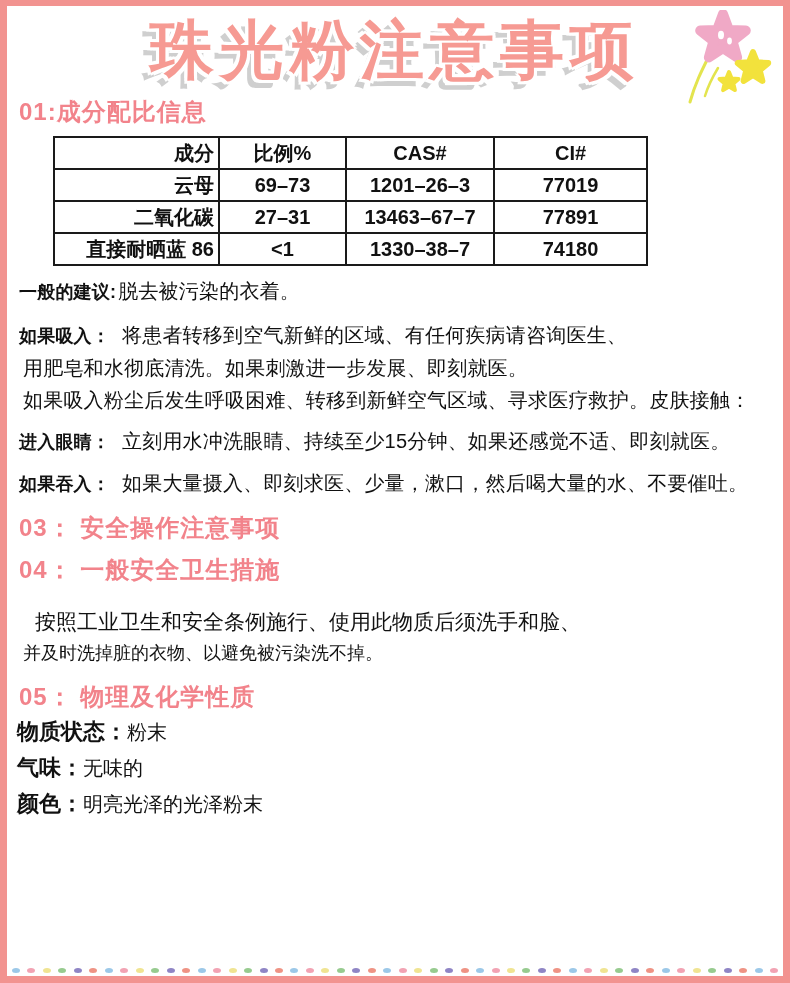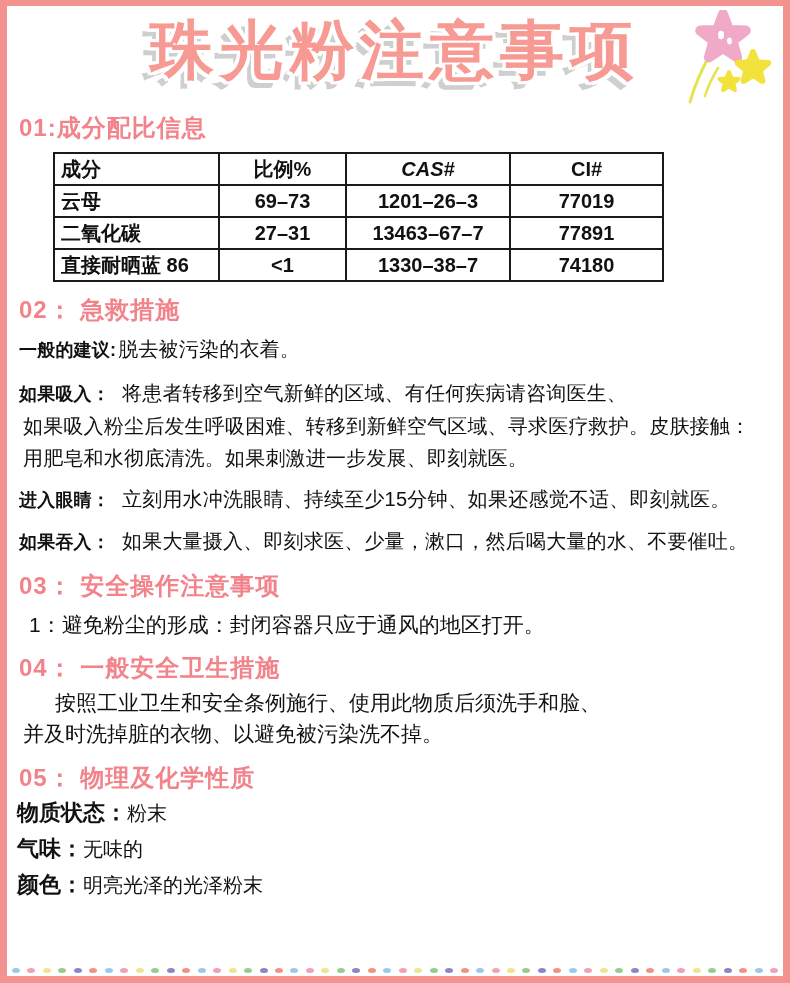--- a/index.html
+++ b/index.html
@@ -41,38 +41,38 @@
   
   .heading {
     margin: 14px 0 0 0;
     padding-left: 12px;
     font-size: 24px;
     line-height: 28px;
     font-weight: bold;
     color: #f2838b;
     letter-spacing: 1px;
   }
-  .heading.first { margin-top: 24px; }
+  .heading.first { margin-top: 8px; }
   
   table.comp {
     border-collapse: collapse;
     margin: 10px 0 0 46px;
     table-layout: fixed;
   }
   table.comp th, table.comp td {
     border: 2px solid #1a1a1a;
     height: 32px;
     font-size: 20px;
     font-weight: 600;
     text-align: center;
     padding: 1px 4px;
     white-space: nowrap;
   }
-  table.comp th.c0, table.comp td.c0 { text-align: left; padding-left: 6px; }
-  .w0 { width: 165px; } .w1 { width: 127px; } .w2 { width: 164px; font-style: italic; } .w3 { width: 153px; }
+  table.comp th.c0, table.comp td.c0 { text-align: right; padding-left: 0; }
+  .w0 { width: 165px; } .w1 { width: 127px; } .w2 { width: 148px; } .w3 { width: 153px; }
   
   .fa-item {
     margin: 10px 0 0 0;
     padding: 0 8px 0 12px;
     font-size: 20px;
     line-height: 31px;
     letter-spacing: 0.2px;
   }
   .fa-label { font-size: 18px; font-weight: bold; margin-right: 12px; }
   .fa-label.tight { margin-right: 2px; }
@@ -80,22 +80,22 @@
     margin: 0;
     padding: 0 8px 0 16px;
     font-size: 20px;
     line-height: 32px;
     letter-spacing: 0.2px;
   }
   .mt12 { margin-top: 12px; }
   .mt14 { margin-top: 10px; }
   
   .s3-line { margin: 10px 0 0 0; padding-left: 22px; font-size: 21px; line-height: 30px; }
-  .s4-line1 { margin: 6px 0 0 0; padding-left: 48px; font-size: 21px; line-height: 30px; }
-  .s4-line2 { margin: 0; padding-left: 16px; font-size: 21px; line-height: 32px; }
+  .s4-line1 { margin: 23px 0 0 0; padding-left: 28px; font-size: 21px; line-height: 30px; }
+  .s4-line2 { margin: 0; padding-left: 16px; font-size: 18px; line-height: 32px; }
   
   .prop { margin: 6px 0 0 0; padding-left: 10px; font-size: 20px; line-height: 30px; }
   .prop .lbl { font-size: 22px; font-weight: bold; }
   .prop:nth-of-type(1) .val { margin-left: 55px; }
   .prop:nth-of-type(2) .val { margin-left: 95px; }
   .prop:nth-of-type(3) .val { margin-left: 28px; }
   .prop:nth-of-type(4) .val { margin-left: 85px; }
   
   .dots {
     position: absolute;
@@ -155,34 +155,32 @@
       </tr>
       <tr>
         <td class="c0">直接耐晒蓝 86</td>
         <td>&lt;1</td>
         <td>1330–38–7</td>
         <td>74180</td>
       </tr>
     </tbody>
   </table>
 
-  <h2 class="heading">02： 急救措施</h2>
 
   <p class="fa-item"><span class="fa-label tight">一般的建议:</span><span>脱去被污染的衣着。</span></p>
 
   <p class="fa-item mt12"><span class="fa-label">如果吸入：</span><span>将患者转移到空气新鲜的区域、有任何疾病请咨询医生、</span></p>
+  <p class="fa-cont">用肥皂和水彻底清洗。如果刺激进一步发展、即刻就医。</p>
   <p class="fa-cont">如果吸入粉尘后发生呼吸困难、转移到新鲜空气区域、寻求医疗救护。皮肤接触：</p>
-  <p class="fa-cont">用肥皂和水彻底清洗。如果刺激进一步发展、即刻就医。</p>
 
   <p class="fa-item mt14"><span class="fa-label">进入眼睛：</span><span>立刻用水冲洗眼睛、持续至少15分钟、如果还感觉不适、即刻就医。</span></p>
 
   <p class="fa-item"><span class="fa-label">如果吞入：</span><span>如果大量摄入、即刻求医、少量，漱口，然后喝大量的水、不要催吐。</span></p>
 
   <h2 class="heading">03： 安全操作注意事项</h2>
-  <p class="s3-line">1：避免粉尘的形成：封闭容器只应于通风的地区打开。</p>
 
   <h2 class="heading">04： 一般安全卫生措施</h2>
   <p class="s4-line1">按照工业卫生和安全条例施行、使用此物质后须洗手和脸、</p>
   <p class="s4-line2">并及时洗掉脏的衣物、以避免被污染洗不掉。</p>
 
   <h2 class="heading">05： 物理及化学性质</h2>
 
   <p class="prop"><span class="lbl">物质状态：</span><span class="val">粉末</span></p>
   <p class="prop"><span class="lbl">气味：</span><span class="val">无味的</span></p>
   <p class="prop"><span class="lbl">颜色：</span><span class="val">明亮光泽的光泽粉末</span></p>

